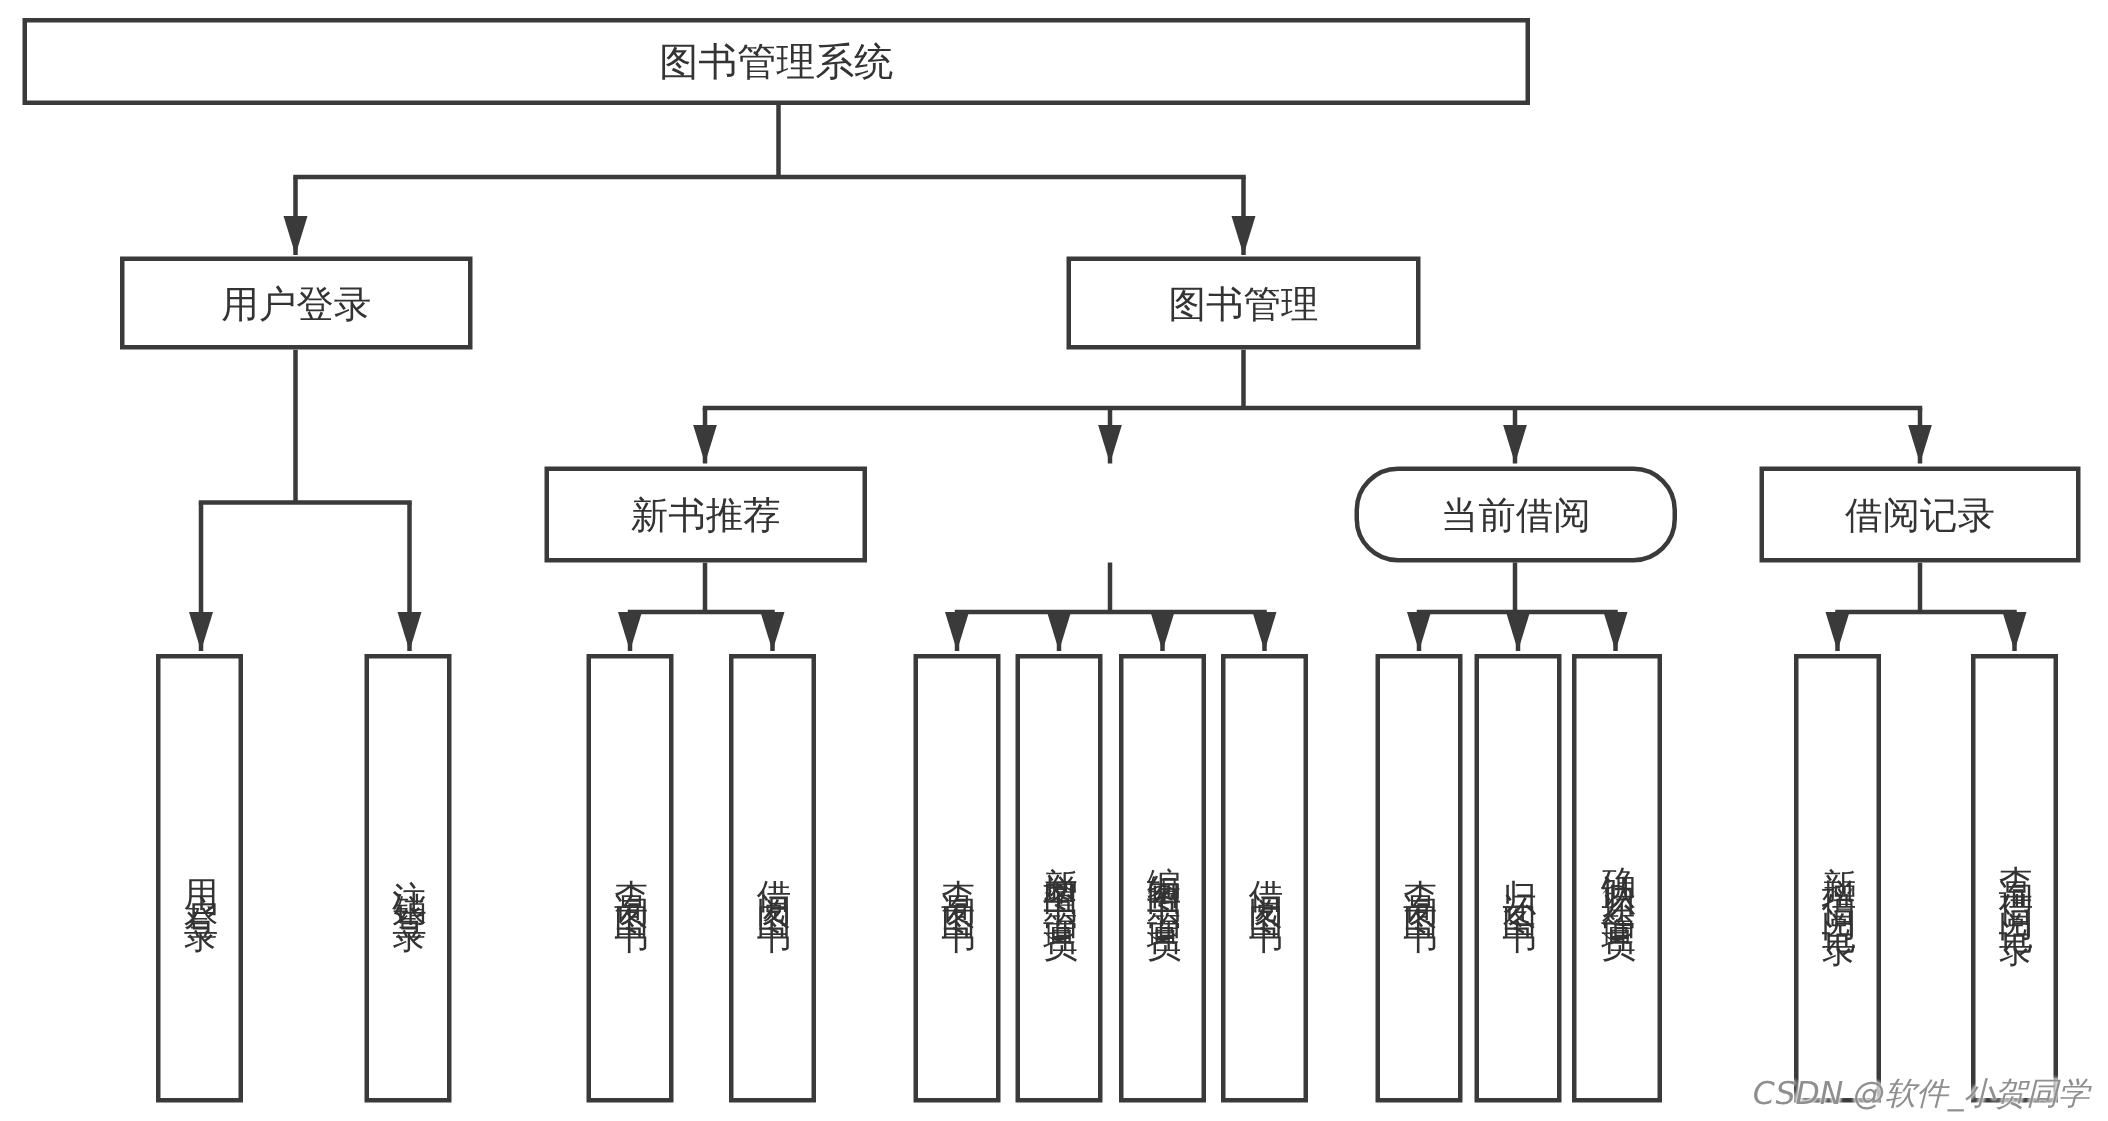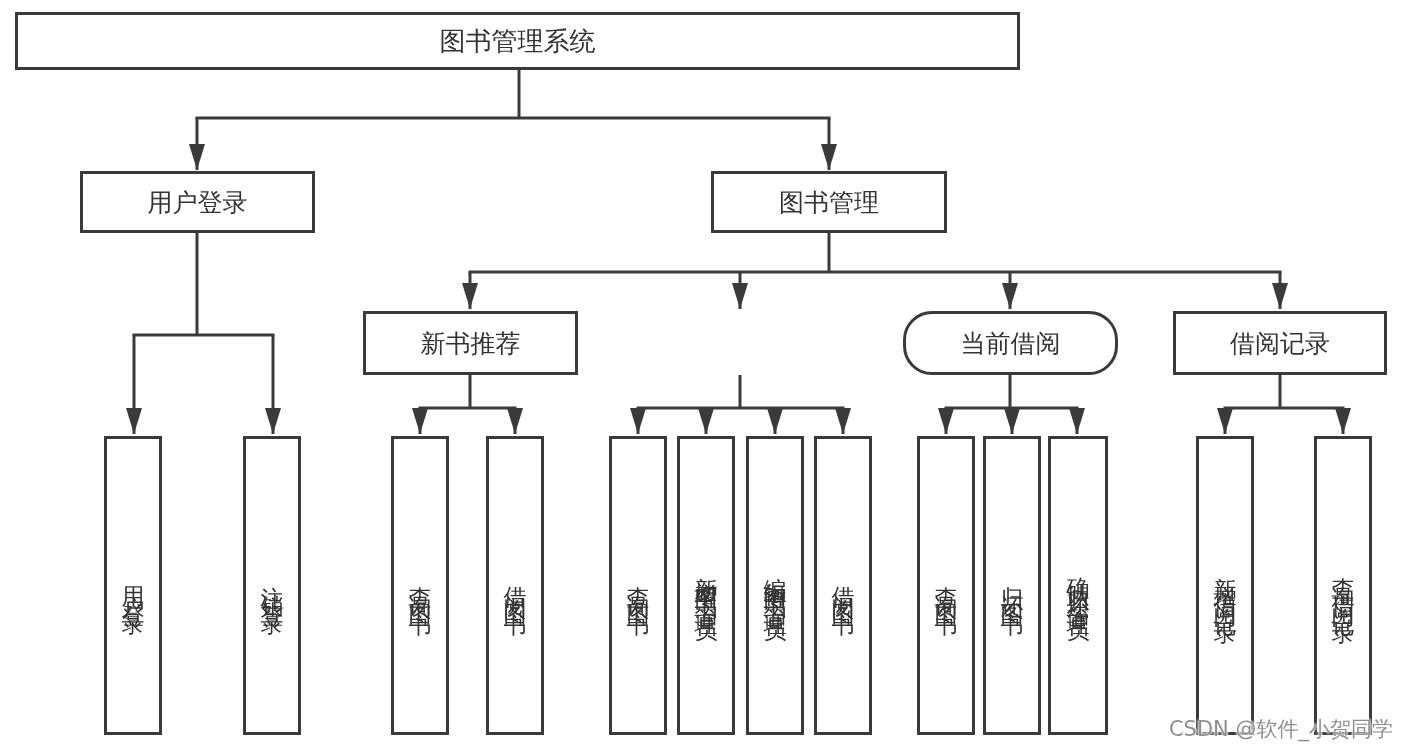--- a/index.html
+++ b/index.html
@@ -39,20 +39,21 @@
   .leaf.tight span { letter-spacing: 6px; }
   .watermark {
     position: absolute;
     right: 12px;
     bottom: 4px;
     font-size: 21px;
     color: var(--watermark, #8f8f8f);
     text-shadow: 0 0 3px #fff, 0 0 3px #fff, 0 0 3px #fff;
     z-index: 5;
     white-space: nowrap;
+    font-style: italic;
   }
 </style>
 </head>
 <body>
 
 <div class="stage">
 
   <svg class="connectors" width="1405" height="747" viewBox="0 0 1405 747" aria-hidden="true">
     <defs>
       <marker id="ah" markerUnits="userSpaceOnUse" markerWidth="28" markerHeight="18" refX="26" refY="8" orient="auto">

